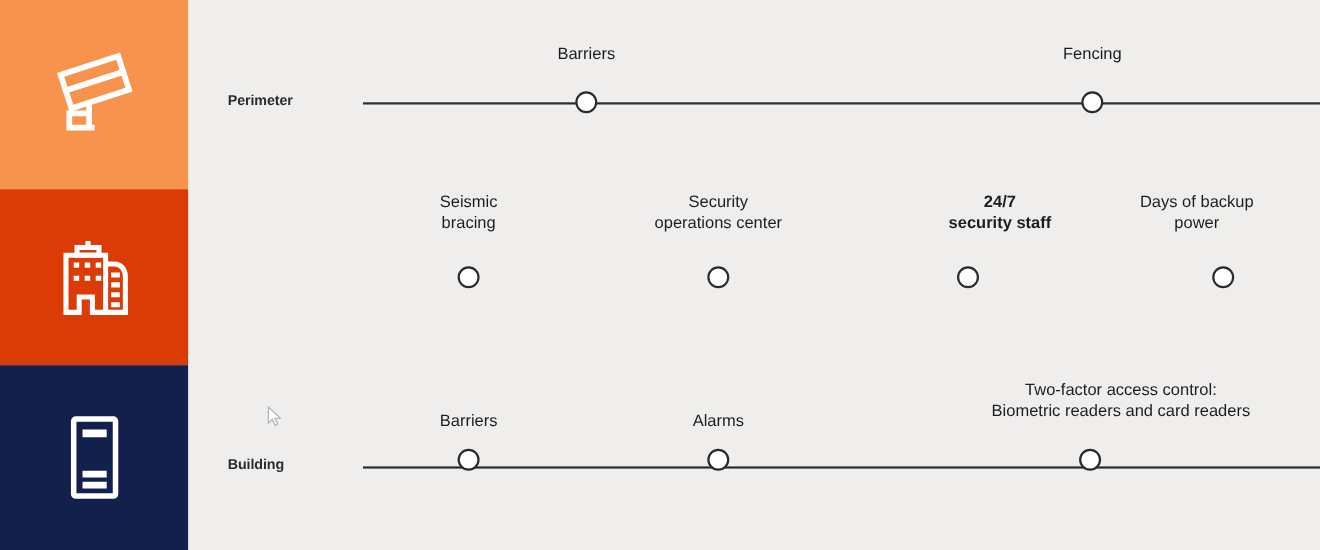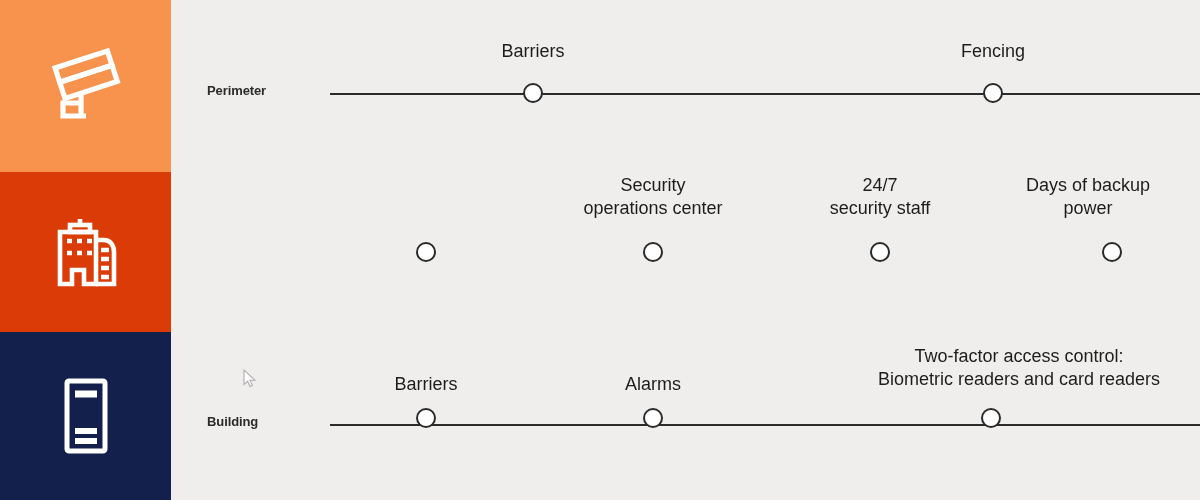--- a/index.html
+++ b/index.html
@@ -79,21 +79,21 @@
     height: 20px;
     border-radius: 50%;
     background: #ffffff;
     border: 2px solid #2b2b2b;
     box-sizing: border-box;
     transform: translate(-50%, -50%);
   }
   .node-label {
     position: absolute;
     transform: translateX(-50%);
-    font-size: 18px;
+    font-size: 15px;
     color: #1d1d1d;
     line-height: 1.27;
     text-align: center;
     white-space: pre;
   }
 
   
   .cursor {
     position: absolute;
     left: 243px;
@@ -157,27 +157,29 @@
 
     <div class="node" style="left:822px; top:93px;"></div>
     <div class="node-label" style="left:822px; top:40px;">Fencing</div>
   </div>
 
   <div class="row r1">
     <div class="row-label">Building</div>
     <div class="axis"></div>
 
     <div class="node" style="left:255px; top:80px;"></div>
+    <div class="node-label" style="left:255px; top:2px;">Seismic
+bracing</div>
 
     <div class="node" style="left:482px; top:80px;"></div>
     <div class="node-label" style="left:482px; top:2px;text-align:center;">Security
 operations center</div>
 
     <div class="node" style="left:709px; top:80px;"></div>
-    <div class="node-label" style="left:709px; top:2px;">24/7
+    <div class="node-label" style="left:738px; top:2px;font-weight:bold;">24/7
 security staff</div>
 
     <div class="node" style="left:941px; top:80px;"></div>
     <div class="node-label" style="left:917px; top:2px;">Days of backup
 power</div>
   </div>
 
   <div class="row r2">
 
     <div class="node" style="left:255px; top:86px;"></div>

